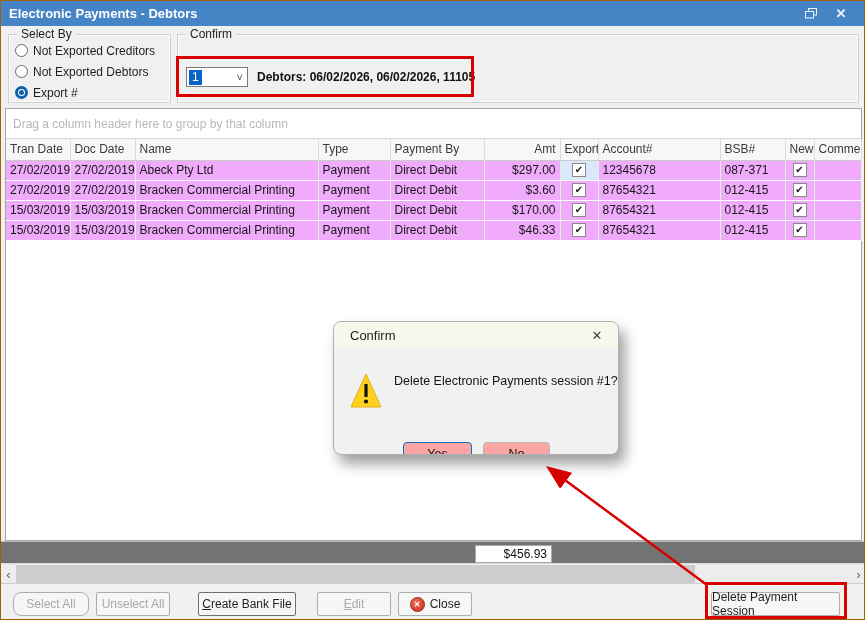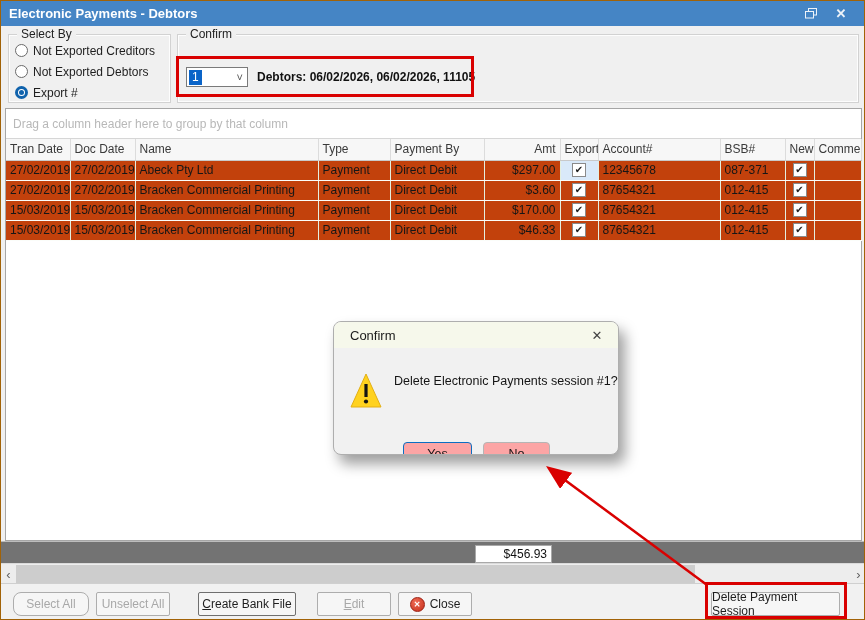--- a/index.html
+++ b/index.html
@@ -29,21 +29,21 @@
     border:1px solid #7a7a7a; display:flex; align-items:center; padding:1px 2px; }
   .combo .sel { background:#0a64c8; color:#fff; padding:0 3px; line-height:15px; }
   .combo .chev { margin-left:auto; color:#555; font-size:11px; padding-right:2px; }
   .details-summary { position:absolute; left:256px; top:69px; font-weight:bold; color:#111; }
   
   #grid { position:absolute; left:4px; top:107px; width:857px; height:433px; background:#fff; border:1px solid #a6a6a6; }
   .group-hint { height:30px; line-height:30px; padding-left:7px; color:#b8b8b8; border-bottom:1px solid #d6d6d6; background:#fff; }
   table.grid { border-collapse:collapse; table-layout:fixed; width:855px; }
   table.grid th { height:21px; background:#f7f7f7; font-weight:normal; text-align:left;
     padding:0 4px; color:#3a3a3a; border-right:1px solid #dcdcdc; border-bottom:1px solid #c9c9c9; overflow:hidden; white-space:nowrap; }
-  table.grid td { height:20px; padding:0 4px; background:#c2410c; border-right:1px solid #e4efe0;
+  table.grid td { height:20px; padding:0 4px; background:#f0abfc; border-right:1px solid #e4efe0;
     border-bottom:1px solid #fbfdfa; overflow:hidden; white-space:nowrap; color:#161616; }
   table.grid .num { text-align:right; }
   table.grid .cbcell { text-align:center; padding:0; }
   table.grid td.focused { background:#d9e9f9; }
   .cb { display:inline-block; width:14px; height:14px; background:#fff; border:1px solid #8a8a8a;
     font-size:10px; line-height:12px; color:#222; vertical-align:middle; text-align:center; }
   
   #footer-strip { position:absolute; left:0; top:540px; width:865px; height:22px; background:#737373; border-top:1px solid #bdbdbd; }
   #total-box { position:absolute; left:474px; top:3px; width:77px; height:18px; background:#fff;
     border:1px solid #a9a9a9; text-align:right; padding:1px 4px 0 0; color:#111; }

